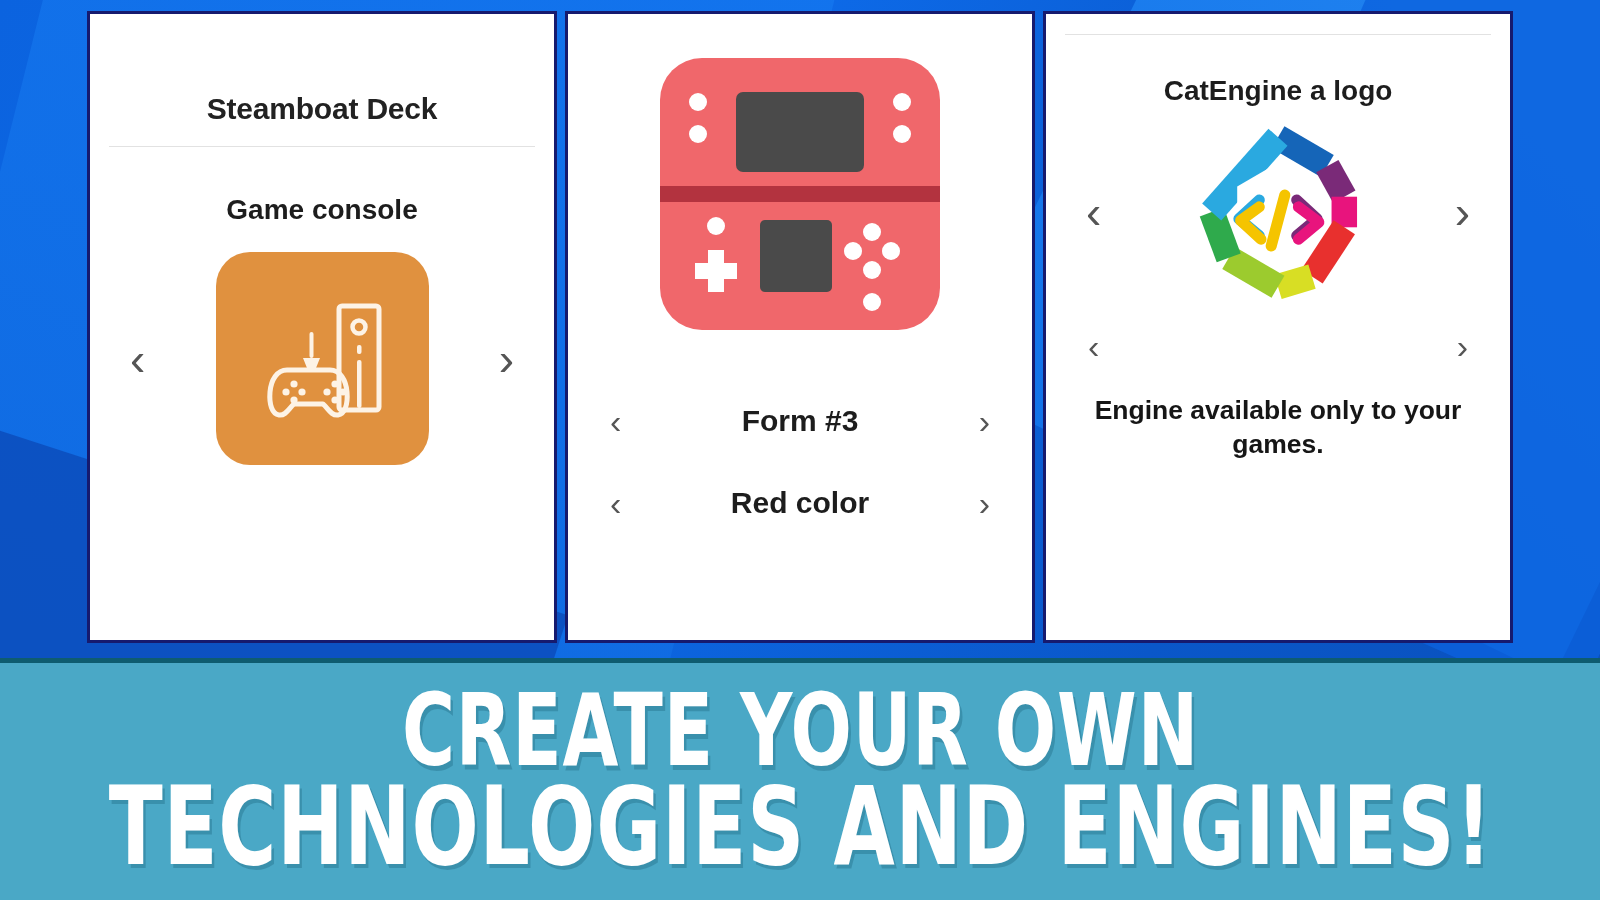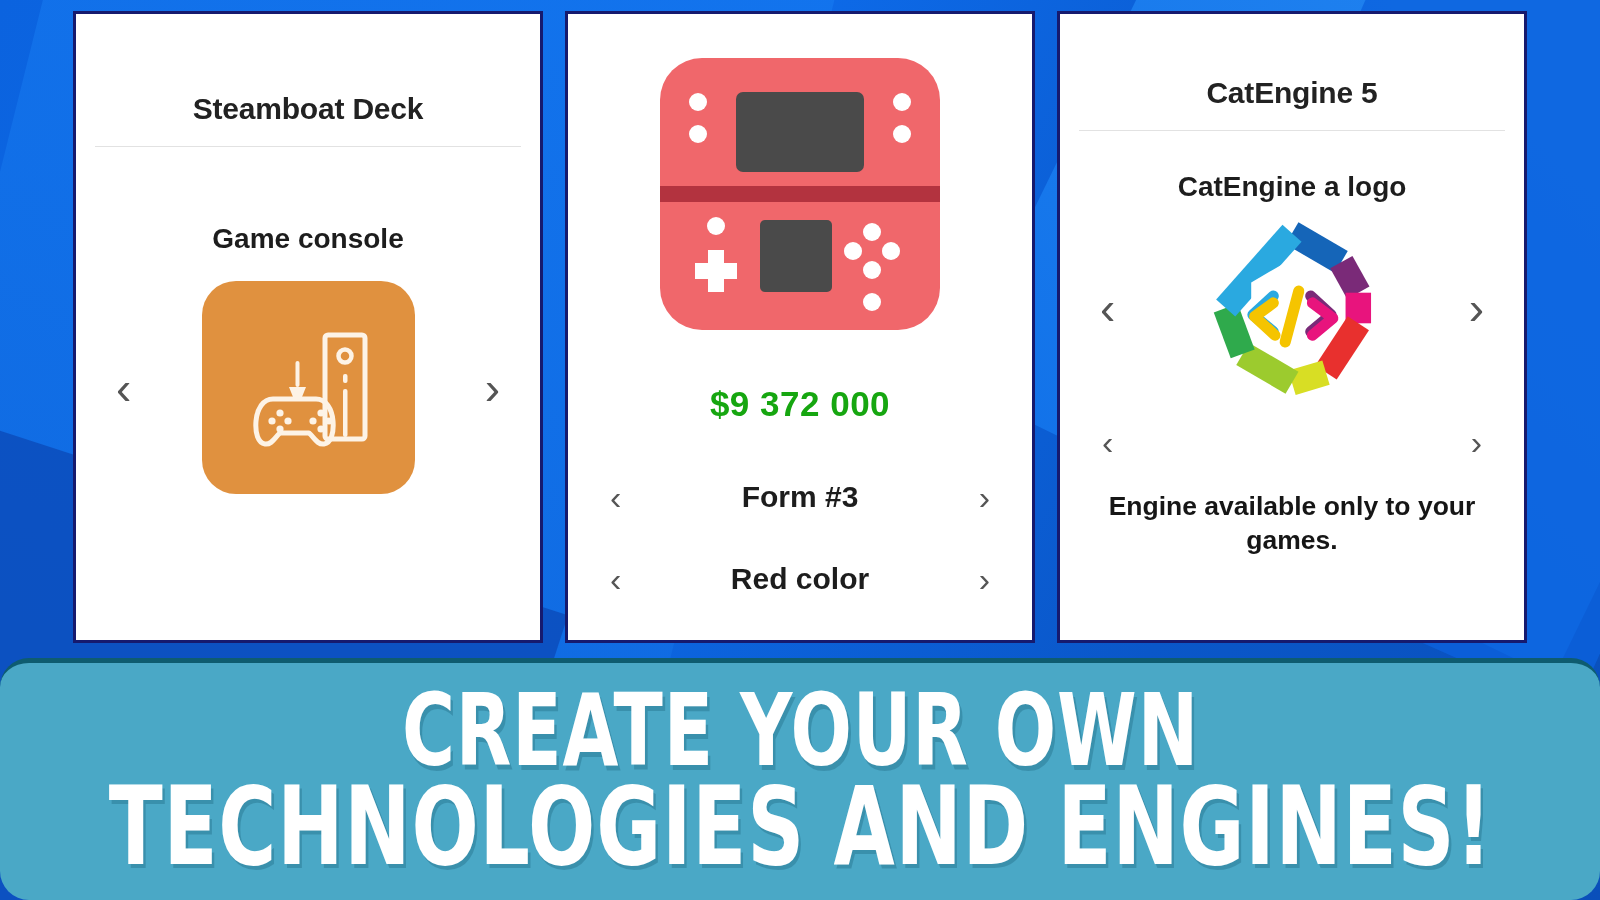--- a/index.html
+++ b/index.html
@@ -32,41 +32,41 @@
   }
   #bg .band4{
     position:absolute; right:-10%; top:-18%; width:30%; height:90%;
     background:#0b62dd; transform:rotate(24deg); opacity:.8;
   }
 
   
   #cards{
     position:absolute; left:0; top:0; width:1600px; height:660px;
     display:flex; justify-content:center; align-items:flex-start;
-    gap:22px; z-index:2;
+    gap:8px; z-index:2;
   }
   .card{
     width:470px; height:632px; margin-top:11px;
     background:#fff;
     border:3px solid #161a6e;
     position:relative;
     display:flex; flex-direction:column; align-items:center;
   }
 
   .card-title{
     font-size:30px; font-weight:bold; color:#222;
     text-align:center; margin-top:78px; letter-spacing:-.2px;
   }
   .card-rule{
     width:92%; height:1px; background:#e2e2e2; margin-top:20px;
   }
 
   .sub-title{
     font-size:28px; font-weight:bold; color:#1d1d1d;
-    text-align:center; margin-top:76px;
+    text-align:center; margin-top:47px;
   }
 
   
   .chev{
     font-family:"Liberation Sans", sans-serif;
     color:#555; font-weight:300; line-height:1; user-select:none;
   }
   .chev.big{ font-size:46px; }
   .chev.sm{ font-size:34px; }
 
@@ -108,21 +108,21 @@
     padding:0 40px; margin-top:10px;
   }
   .hexlogo{ width:170px; height:190px; }
   .c3row{ margin-top:22px; }
 
   
   #banner{
     position:absolute; left:0; top:658px; width:1600px; height:242px;
     background:#4aa8c6; z-index:3;
     border-top:5px solid #0e5c70;
-    display:flex; flex-direction:column; align-items:center; justify-content:center;border-radius:29px;
+    display:flex; flex-direction:column; align-items:center; justify-content:center;
   }
   .bnr-line{
     color:#fff; font-weight:bold; text-align:center;
     font-family:"DejaVu Sans", sans-serif;
     text-shadow:3px 4px 0 rgba(0,60,80,.22);
     transform:scaleX(.86) scaleY(1.18);
     letter-spacing:1px; white-space:nowrap;
   }
   .bnr-line.l1{ font-size:84px; line-height:1.02; }
   .bnr-line.l2{ font-size:92px; line-height:1.02; margin-top:6px; }
@@ -195,37 +195,35 @@
         <path d="M58 206 h16 v13 h13 v16 h-13 v13 h-16 v-13 h-13 v-16 h13 z" fill="#fff"></path>
 
         <circle cx="222" cy="188" r="9" fill="#fff"></circle>
         <circle cx="203" cy="207" r="9" fill="#fff"></circle>
         <circle cx="241" cy="207" r="9" fill="#fff"></circle>
         <circle cx="222" cy="226" r="9" fill="#fff"></circle>
         <circle cx="222" cy="258" r="9" fill="#fff"></circle>
       </svg>
     </div>
 
-    <div class="price">$9 372 000</div>
 
     <div class="sel-row c2row1">
       <span class="chev sm">‹</span>
       <span class="val">Form #3</span>
       <span class="chev sm">›</span>
     </div>
 
     <div class="sel-row c2row2">
       <span class="chev sm">‹</span>
       <span class="val">Red color</span>
       <span class="chev sm">›</span>
     </div>
   </div>
 
   <div class="card">
-    <div class="card-title" style="margin-top:62px">CatEngine 5</div>
     <div class="card-rule"></div>
     <div class="sub-title" style="margin-top:40px">CatEngine a logo</div>
 
     <div class="logo-row">
       <span class="chev big">‹</span>
       <svg class="hexlogo" viewBox="0 0 200 220">
         <g fill="none" stroke-width="30" stroke-linecap="butt">
 
           <path d="M100 22 L158 56" stroke="#1565b8"></path>
           <path d="M158 56 L178 92" stroke="#7a2a78"></path>

